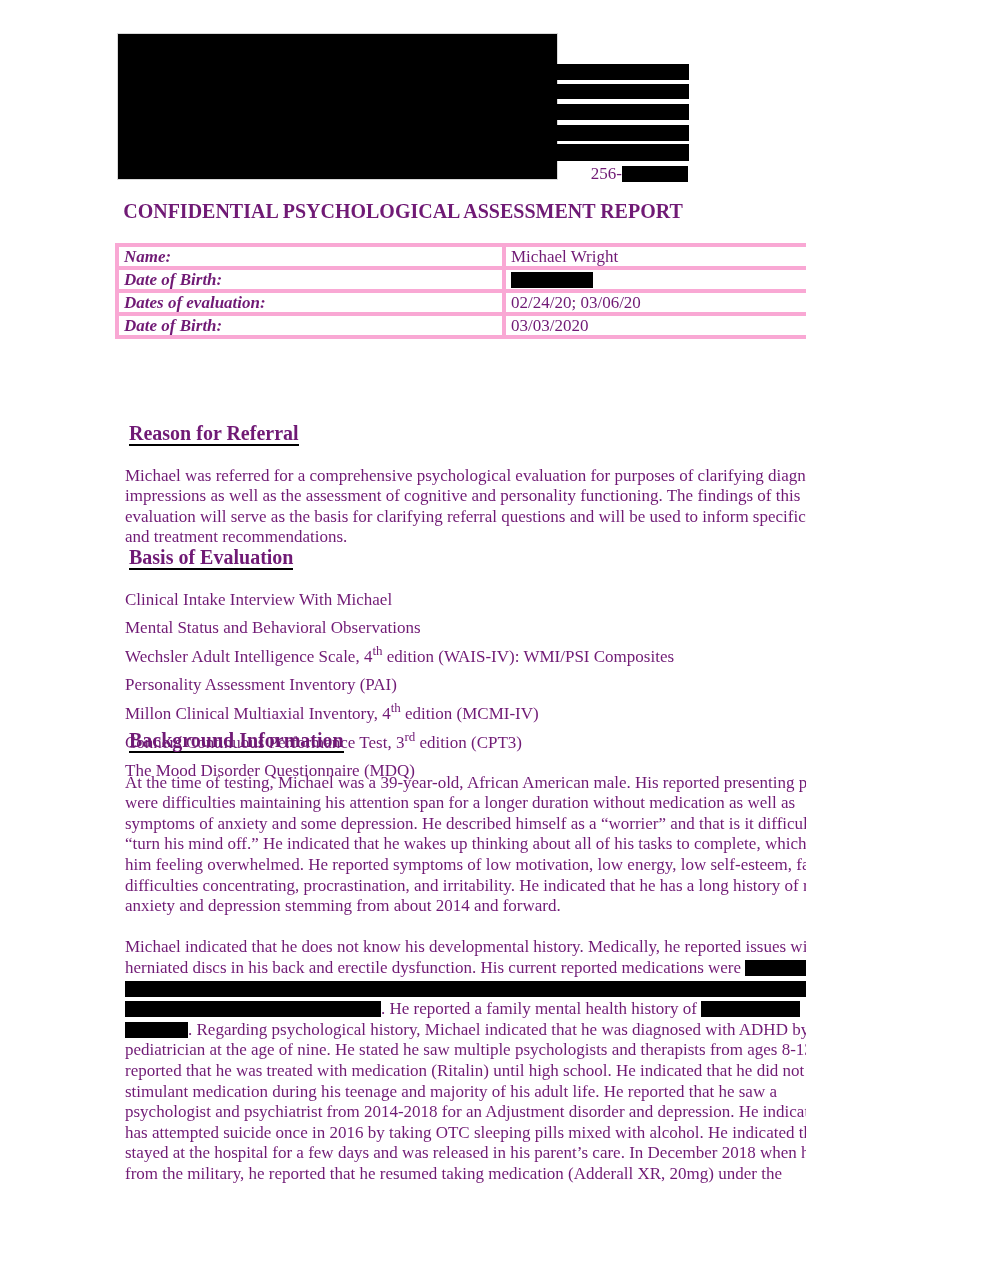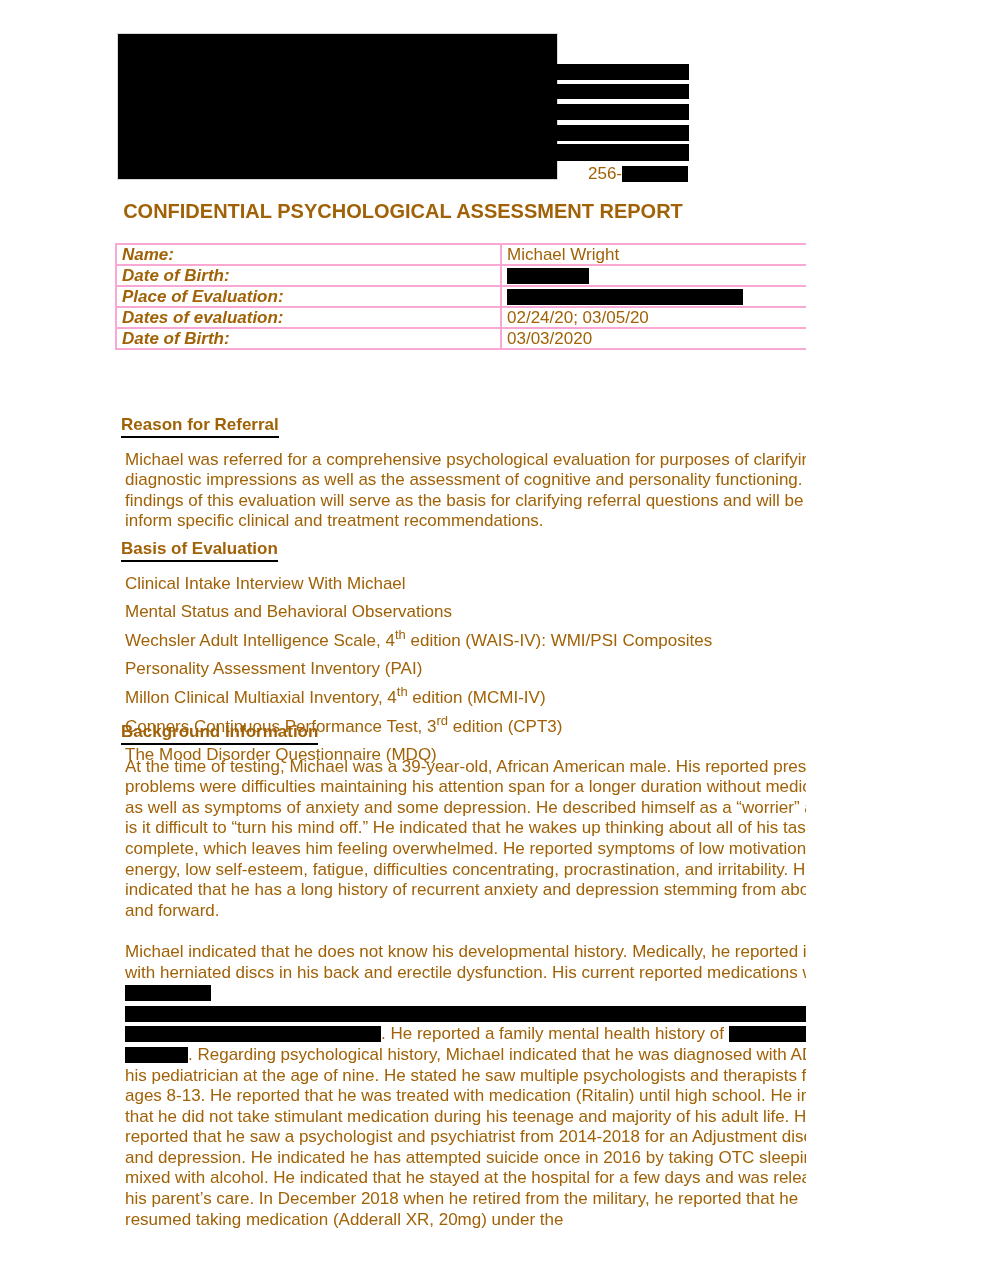--- a/index.html
+++ b/index.html
@@ -1,53 +1,53 @@
 <!DOCTYPE html>
 <html><head>
 <meta charset="utf-8">
 <style>
   html,body{margin:0;padding:0;background:#fff;}
   .page{
     position:relative;
     width:806px;height:1280px;
     background:#fff;
-    color:#a16207;
-    font-family:Liberation Sans, sans-serif;
+    color:#701a75;
+    font-family:Liberation Serif, serif;
     font-size:17px;
     line-height:20.6px;
     overflow:hidden;
   }
   
   .hblock{position:absolute;background:#000;box-shadow:0 0 0 1px #d8d8d8;}
   .hbar{position:absolute;right:117px;background:#000;}
   .case-row{position:absolute;right:118px;display:flex;align-items:center;}
   .case-bar{display:inline-block;background:#000;}
   
   .title{
     position:absolute;left:0;top:201px;width:100%;
     text-align:center;font-weight:bold;font-size:20px;
   }
   
   table.info{
     position:absolute;left:115px;top:243px;width:757px;
     border-collapse:collapse;table-layout:fixed;
   }
   table.info td{
-    border:2px solid #f9a8d4;
+    border:4px solid #f9a8d4;
     height:19px;line-height:19px;
     padding:0 4px 0 5px;
     overflow:hidden;white-space:nowrap;
   }
   td.lbl{font-weight:bold;font-style:italic;width:374px;}
   
   .sec{position:absolute;left:117px;width:758px;}
   .sec-h{
     display:inline-block;
-    margin:4px;padding:0;
-    font-size:17px;font-weight:bold;line-height:20.6px;
+    margin:12px;padding:0;
+    font-size:20px;font-weight:bold;line-height:20.6px;
     border-bottom:2px solid #000;
   }
   .para{margin:8px;}
   .para.gap{margin-top:20.6px;}
   
   .redact{display:inline-block;background:#000;height:16px;vertical-align:-3px;}
   sup{font-size:13px;line-height:0;}
 </style>
 </head>
 <body>
@@ -70,26 +70,22 @@
     <tbody id="info-body">
         <tr>
           <td class="lbl">Name:</td>
           <td class="val">Michael Wright</td>
         </tr>
         <tr>
           <td class="lbl">Date of Birth:</td>
           <td class="val"><span class="redact" style="width:82px"></span></td>
         </tr>
         <tr>
-          <td class="lbl">Place of Evaluation:</td>
-          <td class="val"><span class="redact" style="width:236px"></span></td>
-        </tr>
-        <tr>
           <td class="lbl">Dates of evaluation:</td>
-          <td class="val">02/24/20; 03/05/20</td>
+          <td class="val">02/24/20; 03/06/20</td>
         </tr>
         <tr>
           <td class="lbl">Date of Birth:</td>
           <td class="val">03/03/2020</td>
         </tr>
       </tbody>
   </table>
   <div id="sections">
       <section class="sec" style="top:411px"><h2 class="sec-h">Reason for Referral</h2><div class="para">Michael was referred for a comprehensive psychological evaluation for purposes of clarifying diagnostic impressions as well as the assessment of cognitive and personality functioning. The findings of this evaluation will serve as the basis for clarifying referral questions and will be used to inform specific clinical and treatment recommendations.</div></section>
       <section class="sec" style="top:535px"><h2 class="sec-h">Basis of Evaluation</h2><div class="para">Clinical Intake Interview With Michael</div><div class="para">Mental Status and Behavioral Observations</div><div class="para">Wechsler Adult Intelligence Scale, 4<sup>th</sup> edition (WAIS-IV): WMI/PSI Composites</div><div class="para">Personality Assessment Inventory (PAI)</div><div class="para">Millon Clinical Multiaxial Inventory, 4<sup>th</sup> edition (MCMI-IV)</div><div class="para">Conners Continuous Performance Test, 3<sup>rd</sup> edition (CPT3)</div><div class="para">The Mood Disorder Questionnaire (MDQ)</div></section>

